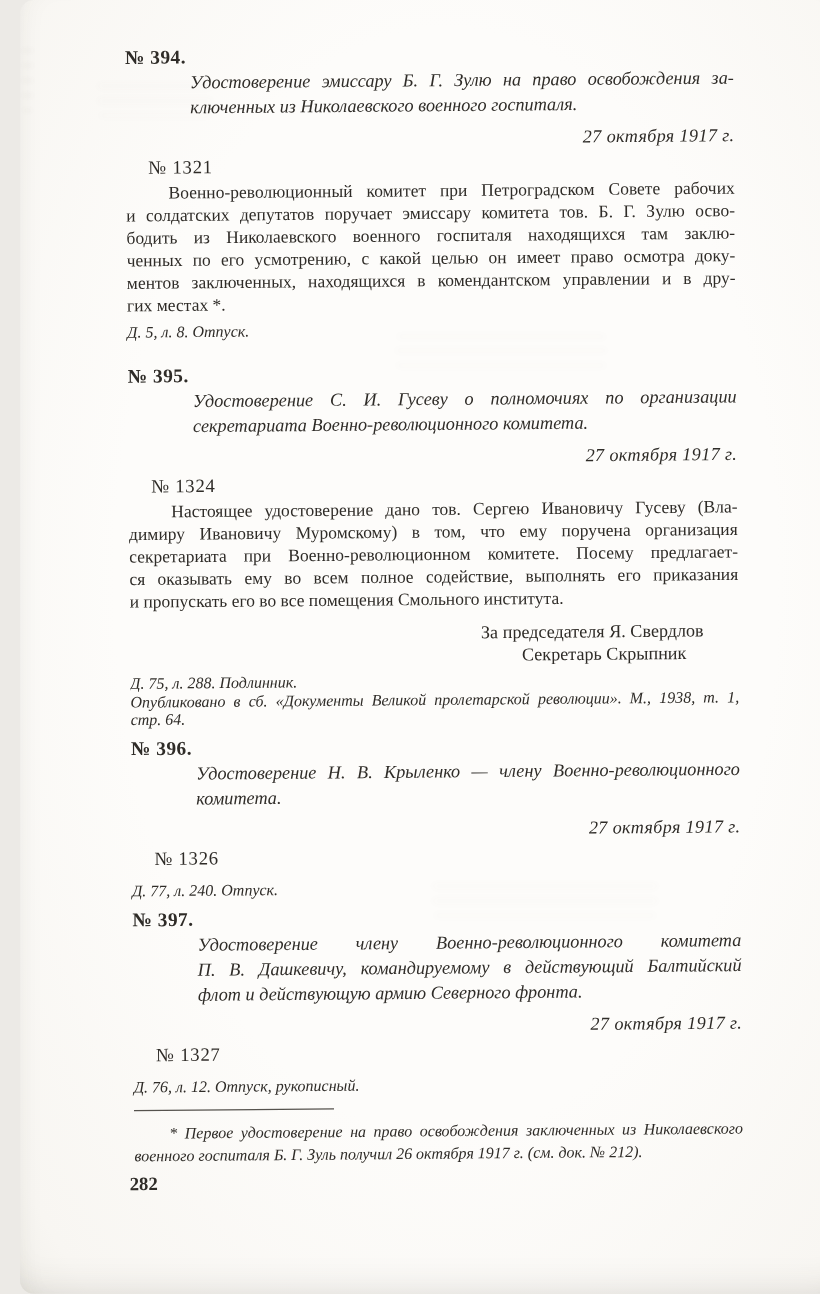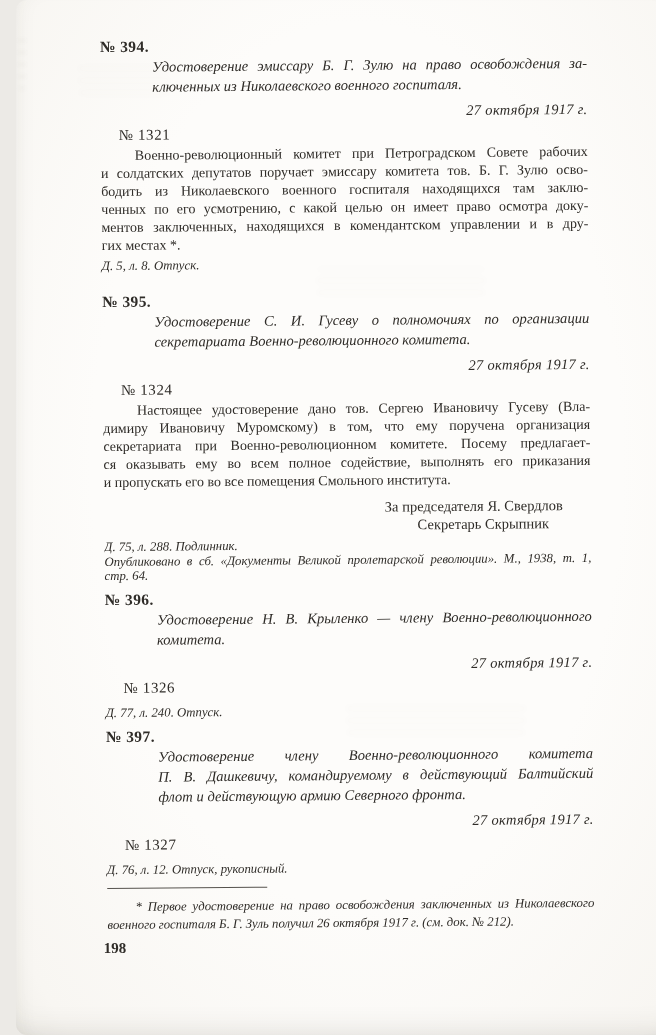--- a/index.html
+++ b/index.html
@@ -142,16 +142,16 @@
       <div class="docno">№ 1327</div>
       <div class="arch" style="margin-top:8px">Д. 76, л. 12. Отпуск, рукописный.</div>
     </section>
 
     <div class="rule"></div>
     <div class="footnote">
       <div class="fnline jl indent">* Первое удостоверение на право освобождения заключенных из Николаевского</div>
       <div class="fnline">военного госпиталя Б. Г. Зуль получил 26 октября 1917 г. (см. док. № 212).</div>
     </div>
 
-    <div class="pageno">198</div>
+    <div class="pageno">282</div>
 
   </div>
 </div>
 
 </body></html>

